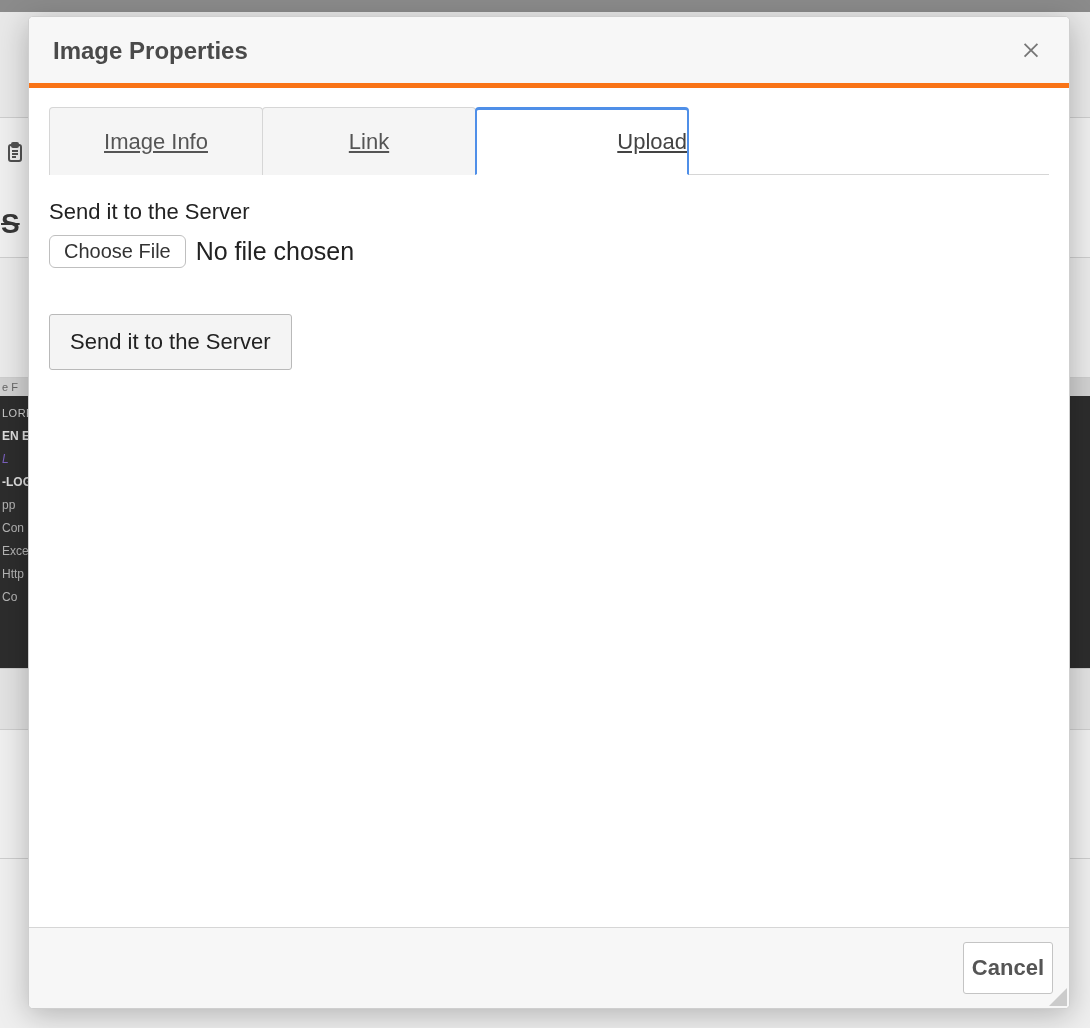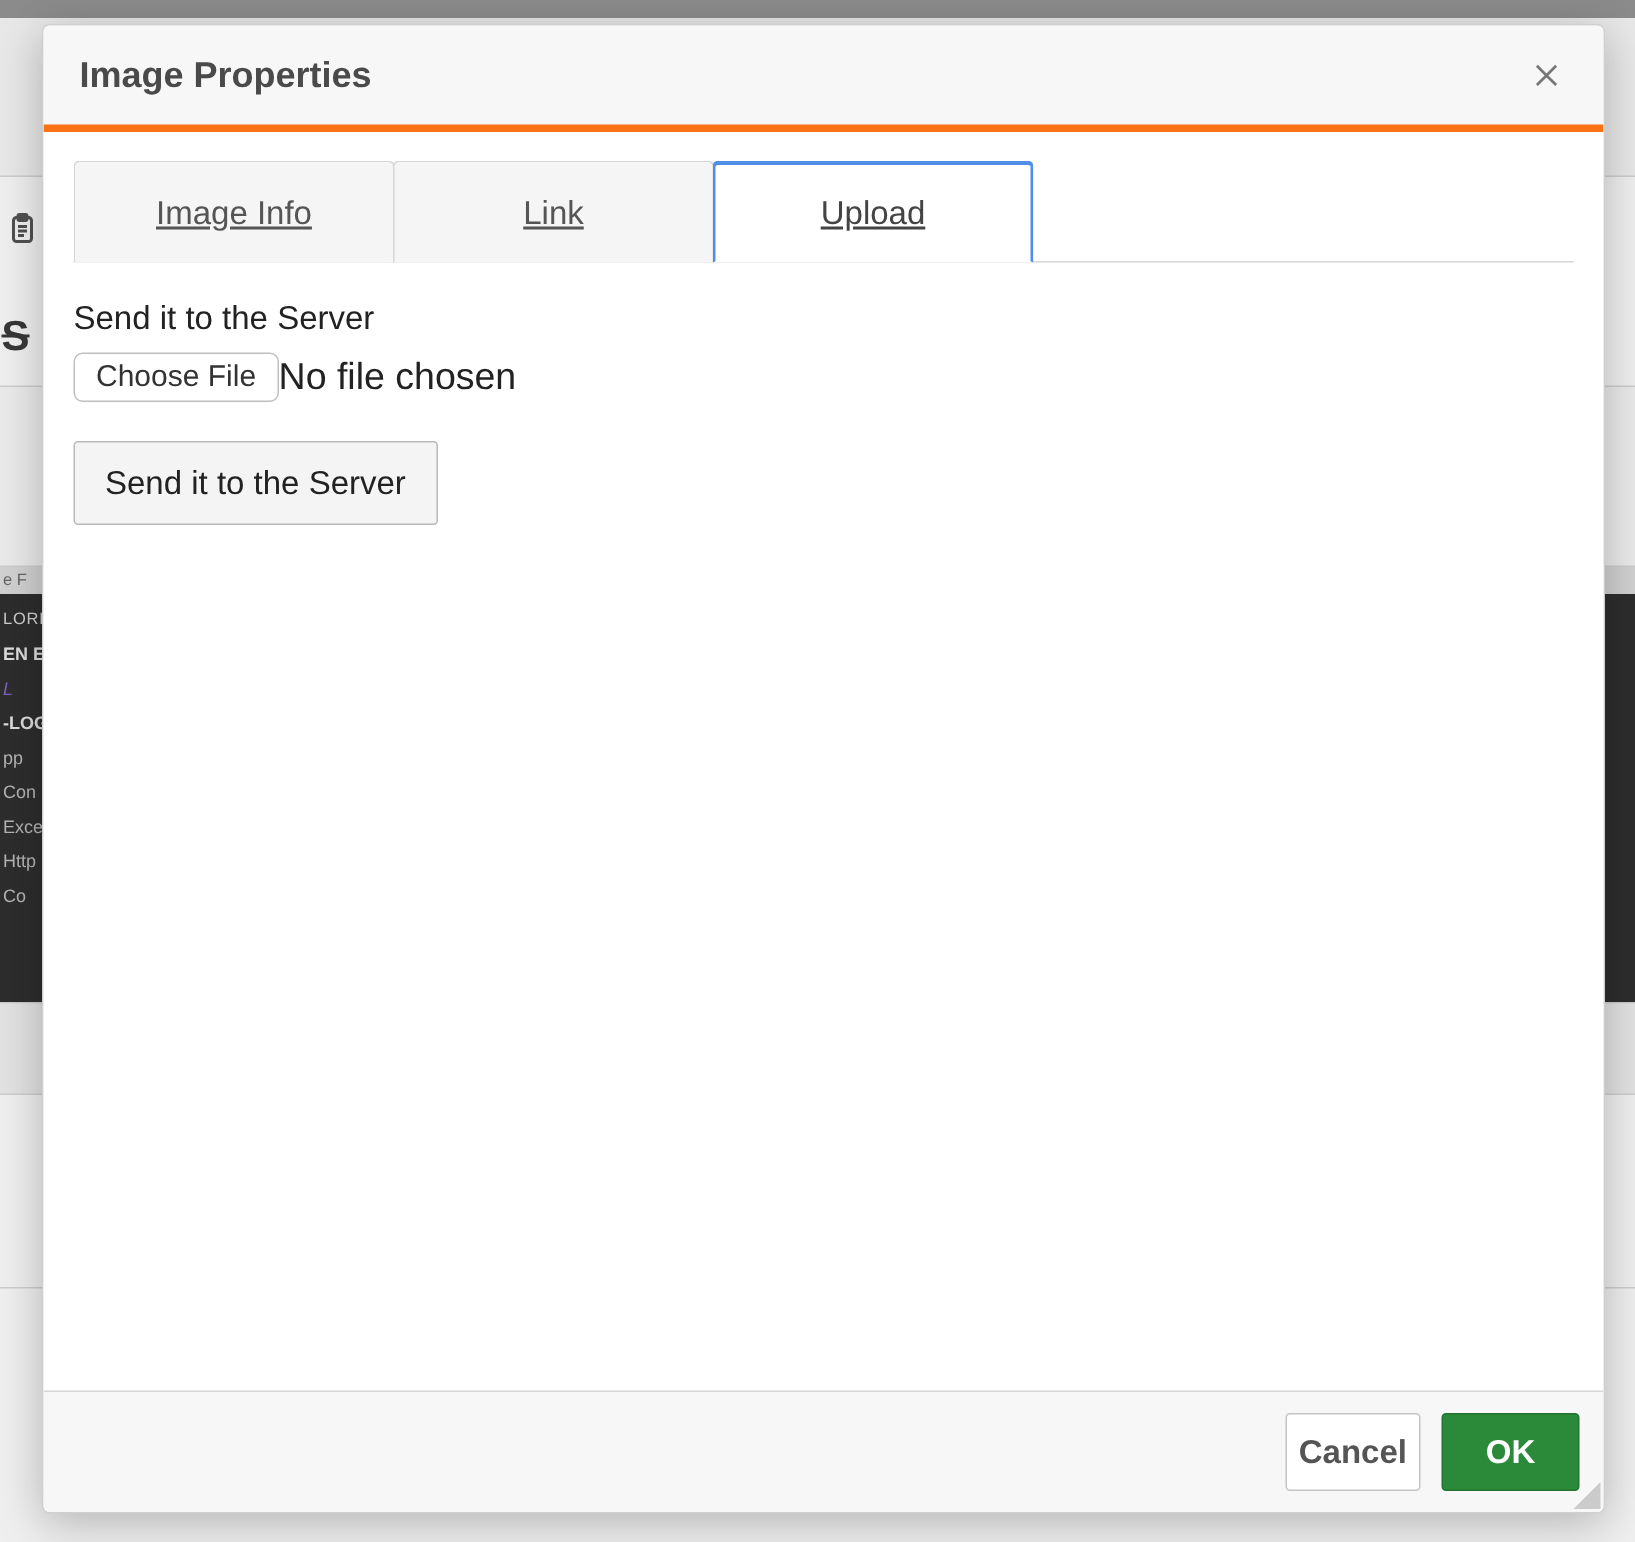--- a/index.html
+++ b/index.html
@@ -173,32 +173,34 @@
     text-decoration: underline;
   }
   .tab.active {
     background: #fff;
     border-top: 3px solid #4f8fe8;
     border-left: 2px solid #4f8fe8;
     border-right: 2px solid #4f8fe8;
     border-bottom: 1px solid #fff;
     color: #444;
     z-index: 2;
+    justify-content: flex-end;
   }
 
   .field-label {
     font-size: 22px;
     color: #222;
     margin-bottom: 10px;
   }
 
   .file-row {
     display: flex;
     align-items: center;
-    margin-bottom: 26px;
+    gap: 10px;
+    margin-bottom: 46px;
   }
   .choose-file-btn {
     background: #fff;
     border: 1px solid #bfbfbf;
     border-radius: 6px;
     padding: 4px 14px;
     font-size: 20px;
     color: #333;
     cursor: pointer;
   }
@@ -322,16 +324,15 @@
     <div class="file-row">
       <button class="choose-file-btn">Choose File</button>
       <span class="file-status">No file chosen</span>
     </div>
 
     <button class="server-btn">Send it to the Server</button>
   </div>
 
   <div class="modal-footer">
     <button class="btn btn-cancel">Cancel</button>
-    <button class="btn btn-ok">OK</button>
     <div class="resize-grip"></div>
   </div>
 </div>
 
 </body></html>

